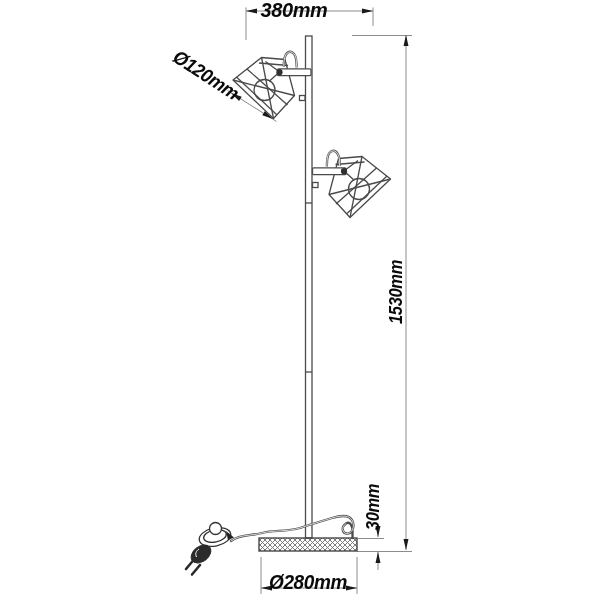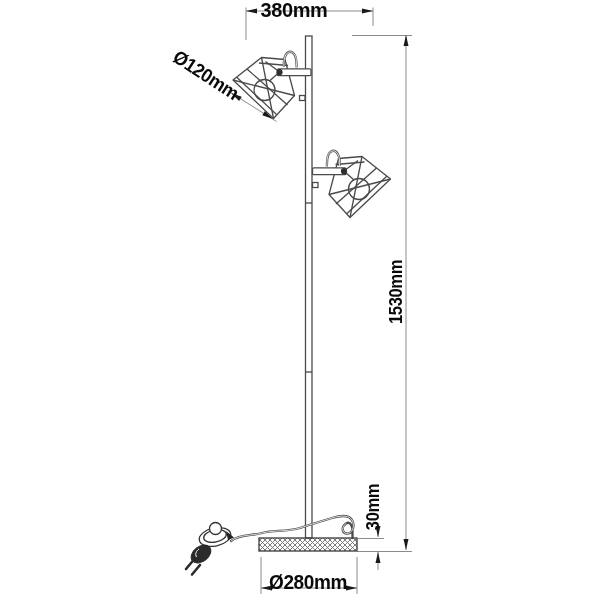--- a/index.html
+++ b/index.html
@@ -1,18 +1,18 @@
 <!DOCTYPE html>
 <html><head>
 <meta charset="utf-8">
 <style>
   html,body{margin:0;padding:0;background:#fff;}
   #stage{
     position:relative;width:600px;height:600px;background:#ffffff;
-    font-family:"Liberation Sans","DejaVu Sans",sans-serif;overflow:hidden;
+    font-family:"Liberation Sans","DejaVu Sans",sans-serif;overflow:hidden;font-style:italic;
   }
   #lineart{position:absolute;left:0;top:0;}
   .dim-label{
     position:absolute;color:#0a0a0a;font-weight:700;white-space:nowrap;
     letter-spacing:-0.4px;transform-origin:center center;line-height:1;
   }
   .lbl-head-span   {left:294px;top:9px;  font-size:21px;transform:translate(-50%,-50%) scaleX(.95);}
   .lbl-shade-dia   {left:206px;top:75px; font-size:19px;transform:translate(-50%,-50%) rotate(33deg) scaleX(.95);}
   .lbl-total-height{left:396px;top:292px;font-size:18px;transform:translate(-50%,-50%) rotate(-90deg) scaleX(.92);}
   .lbl-base-height {left:373px;top:507px;font-size:18px;transform:translate(-50%,-50%) rotate(-90deg) scaleX(.92);}

